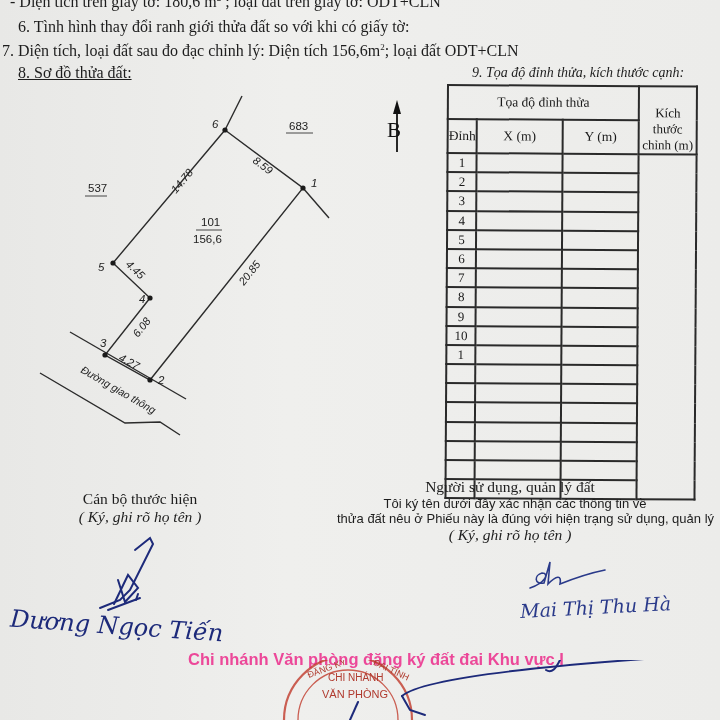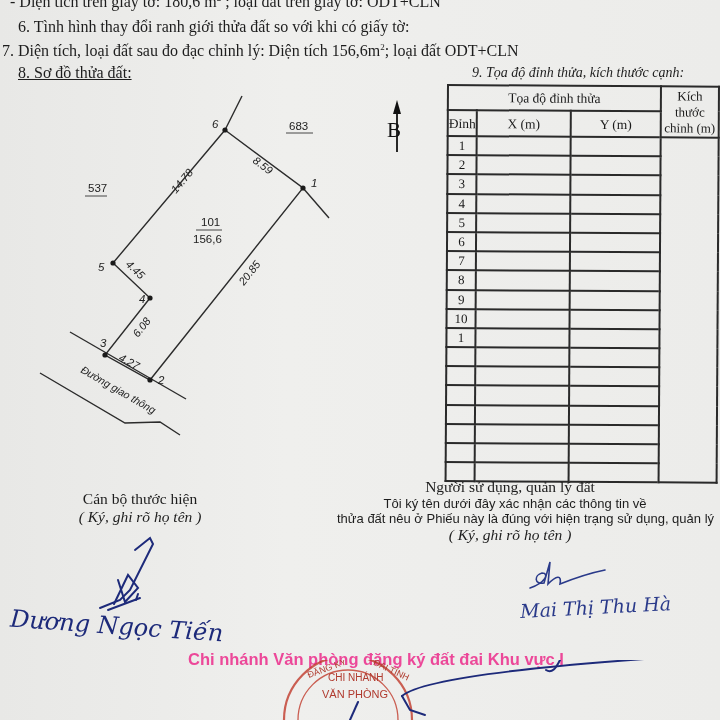--- a/index.html
+++ b/index.html
@@ -32,24 +32,24 @@
     }
     .coord-table td, .coord-table th {
       border: 2px solid #2a2a2a;
       font-weight: normal;
       text-align: center;
       padding: 0;
       height: 19.2px;
       line-height: 17px;
     }
     .coord-table .c-dinh { width: 18px; }
-    .coord-table .c-x { width: 94px; margin-top: 16px; }
-    .coord-table .c-y { width: 90px; border-radius: 13px; }
+    .coord-table .c-x { width: 86px; margin-top: 16px; }
+    .coord-table .c-y { width: 76px; border-radius: 13px; }
     .coord-table .c-k { width: 58px; vertical-align: top; }
-    .coord-table th.hdr-k { line-height: 16px; font-size: 13px; padding-top: 1px; }
+    .coord-table th.hdr-k { line-height: 16px; font-size: 13px; padding-top: 18px; }
     .coord-table td.idx { font-size: 13px; }
 
     .sig { font-family: "DejaVu Serif", serif; font-style: italic; color: #1d2a7a; }
 
     .org {
       font-family: "Liberation Sans", sans-serif;
       font-weight: bold;
       font-size: 16.5px;
       color: #ec4899;
     }

